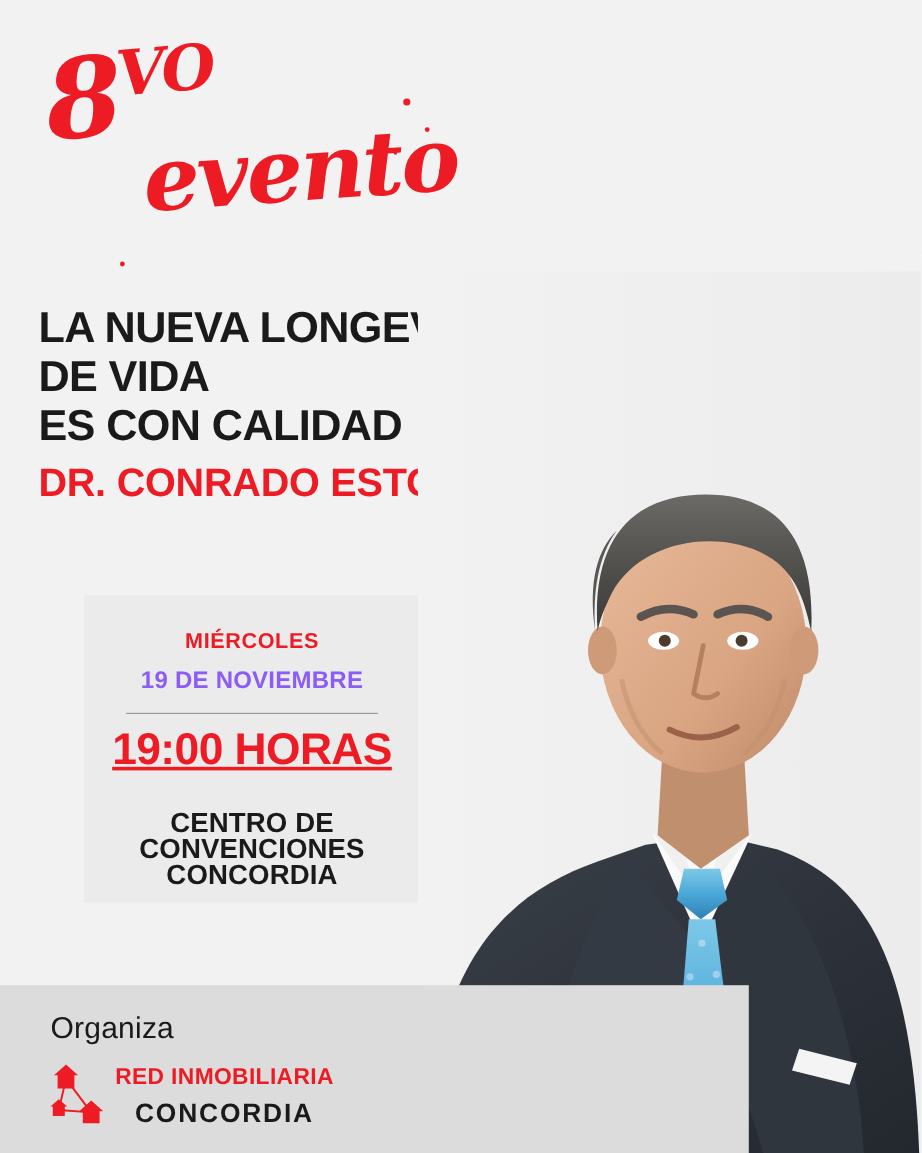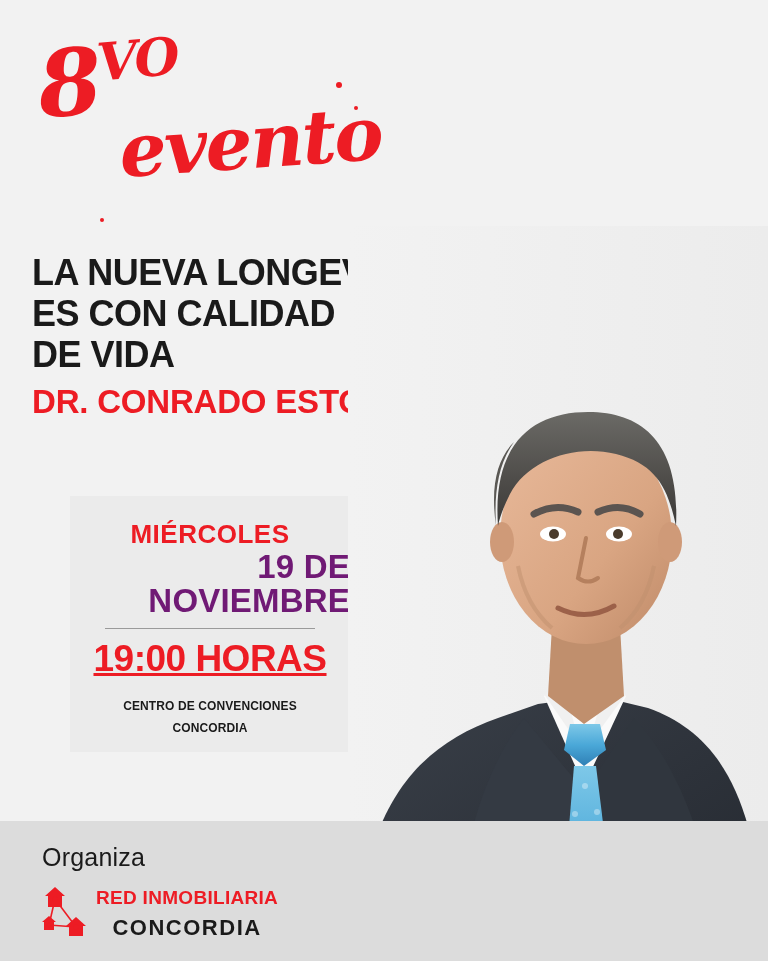--- a/index.html
+++ b/index.html
@@ -99,72 +99,71 @@
     top: 496px;
     width: 280px;
     height: 256px;
     background: #ebebeb;
     padding-top: 22px;
     text-align: center;
   }
   .info-day {
     color: #ed1c24;
     font-weight: bold;
-    font-size: 26px;
+    font-size: 18px;
     letter-spacing: 0.5px;
     line-height: 32px;
   }
   .info-date {
-    color: #701a75;
-    font-weight: bold;
-    font-size: 33px;
+    color: #8b5cf6;
+    font-weight: bold;
+    font-size: 20px;
     letter-spacing: 0.2px;
     line-height: 34px;
-    text-align: right;
   }
   .divider {
     width: 210px;
     height: 1px;
     background: #9a9a9a;
     margin: 10px auto 8px auto;
   }
   .info-time {
     color: #ed1c24;
     font-weight: bold;
     font-size: 37px;
     letter-spacing: -0.5px;
     line-height: 44px;
     text-decoration: underline;
   }
   .info-venue {
-    margin-top: 14px;
+    margin-top: 27px;
     color: #1a1a1a;
     font-weight: bold;
-    font-size: 12px;
+    font-size: 23px;
     line-height: 22px;
     letter-spacing: 0.1px;
   }
 
   
   .photo {
     position: absolute;
     right: 0;
     bottom: 0;
     width: 420px;
     height: 735px;
     overflow: hidden;
   }
   .photo svg { display: block; }
 
   
   .footer {
     position: absolute;
     left: 0;
     bottom: 0;
-    width: 768px;
+    width: 624px;
     height: 140px;
     background: #dcdcdc;
   }
   .organiza {
     position: absolute;
     left: 42px;
     top: 22px;
     font-size: 25px;
     color: #1a1a1a;
     letter-spacing: 0.2px;
@@ -209,22 +208,22 @@
     <div class="logo-evento">evento</div>
     <span class="speck s1"></span>
     <span class="speck s2"></span>
     <span class="speck s3"></span>
     <span class="speck s4"></span>
     <span class="speck s5"></span>
   </div>
 
   <div class="headline">
     <div>LA NUEVA LONGEVIDAD</div>
+    <div>DE VIDA</div>
     <div>ES CON CALIDAD</div>
-    <div>DE VIDA</div>
   </div>
 
   <div class="speaker">DR. CONRADO ESTOL</div>
 
   <div class="info-card">
     <div class="info-day">MIÉRCOLES</div>
     <div class="info-date">19 DE  NOVIEMBRE</div>
     <div class="divider"></div>
     <div class="info-time">19:00 HORAS</div>
     <div class="info-venue">

